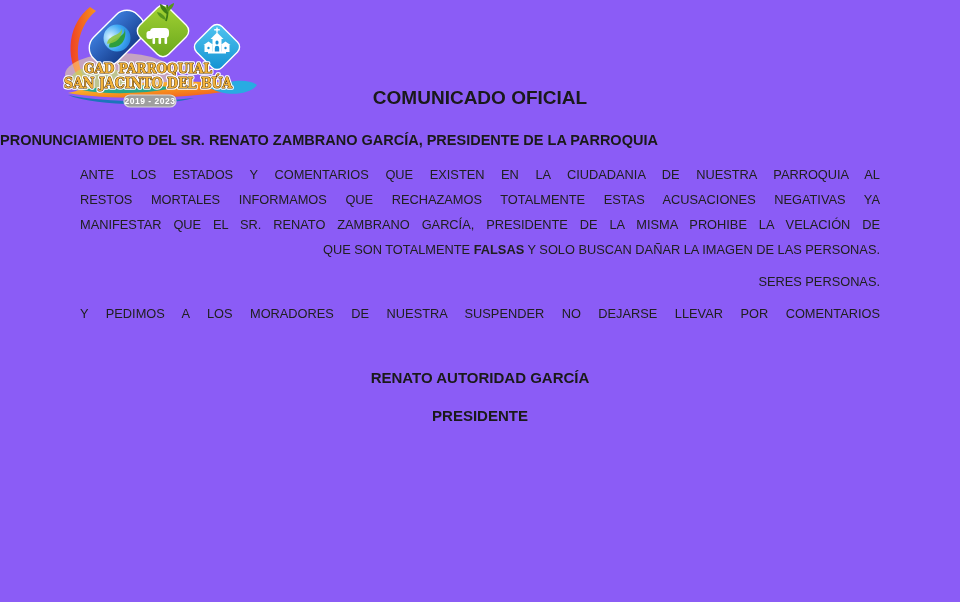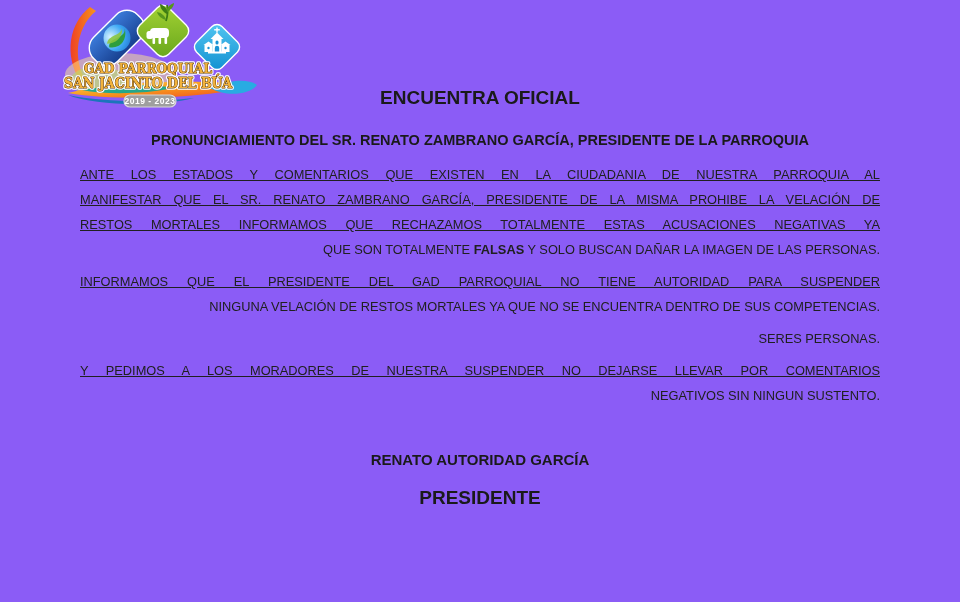--- a/index.html
+++ b/index.html
@@ -51,55 +51,54 @@
   .title {
     margin: 88px 0 0 0;
     text-align: center;
     font-size: 19px;
     line-height: 20px;
     font-weight: bold;
     color: #1a1a1a;
   }
   .subtitle { margin-top: 19px; }
   .subtitle-line {
-    text-align: center;
+    text-align: left;
     font-size: 14.5px;
     line-height: 27px;
     font-weight: bold;
     color: #1a1a1a;
   }
   .body-text {
     width: 800px;
     margin: 8px auto 0 auto;
     font-size: 12.8px;
   }
   .paragraph { margin: 0 0 7px 0; }
   .jline {
     line-height: 25px;
     text-align: justify;
     text-align-last: justify;
-    text-decoration: underline;
   }
   .lline {
     line-height: 25px;
     text-align: right;
   }
   .bold { font-weight: bold; }
   .sig-name {
     margin-top: 42px;
     text-align: center;
     font-size: 15px;
     line-height: 20px;
     font-weight: bold;
     color: #1a1a1a;
   }
   .sig-role {
     margin-top: 18px;
     text-align: center;
-    font-size: 19px;
+    font-size: 15px;
     line-height: 20px;
     font-weight: bold;
     color: #1a1a1a;
   }
 </style>
 </head>
 <body>
 
 <div class="page">
 
@@ -192,42 +191,37 @@
       <text class="logo-word-back logo-line2" x="86" y="85" textLength="168" lengthAdjust="spacingAndGlyphs">SAN JACINTO DEL BÚA</text>
       <text class="logo-word-front logo-line2" x="86" y="85" textLength="168" lengthAdjust="spacingAndGlyphs">SAN JACINTO DEL BÚA</text>
     </g>
 
     <g>
       <rect x="62" y="92" width="52" height="12" rx="6" fill="#9f9f9f" stroke="#d8d8d8" stroke-width="1.2"></rect>
       <text class="pill-text" x="88" y="100.8">2019 - 2023</text>
     </g>
   </svg>
 
-  <h1 class="title">ENCUENTRA OFICIAL</h1>
+  <h1 class="title">COMUNICADO OFICIAL</h1>
 
   <div class="subtitle">
     <div class="subtitle-line">PRONUNCIAMIENTO DEL SR. RENATO ZAMBRANO GARCÍA, PRESIDENTE DE LA PARROQUIA</div>
   </div>
 
   <div class="body-text">
     <div class="paragraph">
       <div class="jline">ANTE LOS ESTADOS Y COMENTARIOS QUE EXISTEN EN LA CIUDADANIA DE NUESTRA PARROQUIA AL</div>
+      <div class="jline">RESTOS MORTALES INFORMAMOS QUE RECHAZAMOS TOTALMENTE ESTAS ACUSACIONES NEGATIVAS YA</div>
       <div class="jline">MANIFESTAR QUE EL SR. RENATO ZAMBRANO GARCÍA, PRESIDENTE DE LA MISMA PROHIBE LA VELACIÓN DE</div>
-      <div class="jline">RESTOS MORTALES INFORMAMOS QUE RECHAZAMOS TOTALMENTE ESTAS ACUSACIONES NEGATIVAS YA</div>
       <div class="lline"><span>QUE SON TOTALMENTE </span><span class="bold">FALSAS</span><span> Y SOLO BUSCAN DAÑAR LA IMAGEN DE LAS PERSONAS.</span></div>
-    </div>
-    <div class="paragraph">
-      <div class="jline">INFORMAMOS QUE EL PRESIDENTE DEL GAD PARROQUIAL NO TIENE AUTORIDAD PARA SUSPENDER</div>
-      <div class="lline">NINGUNA VELACIÓN DE RESTOS MORTALES YA QUE NO SE ENCUENTRA DENTRO DE SUS COMPETENCIAS.</div>
     </div>
     <div class="paragraph">
       <div class="lline">SERES PERSONAS.</div>
     </div>
     <div class="paragraph">
       <div class="jline">Y PEDIMOS A LOS MORADORES DE NUESTRA SUSPENDER NO DEJARSE LLEVAR POR COMENTARIOS</div>
-      <div class="lline">NEGATIVOS SIN NINGUN SUSTENTO.</div>
     </div>
   </div>
 
   <div class="sig-name">RENATO AUTORIDAD GARCÍA</div>
   <div class="sig-role">PRESIDENTE</div>
 
 </div>
 
 </body></html>

